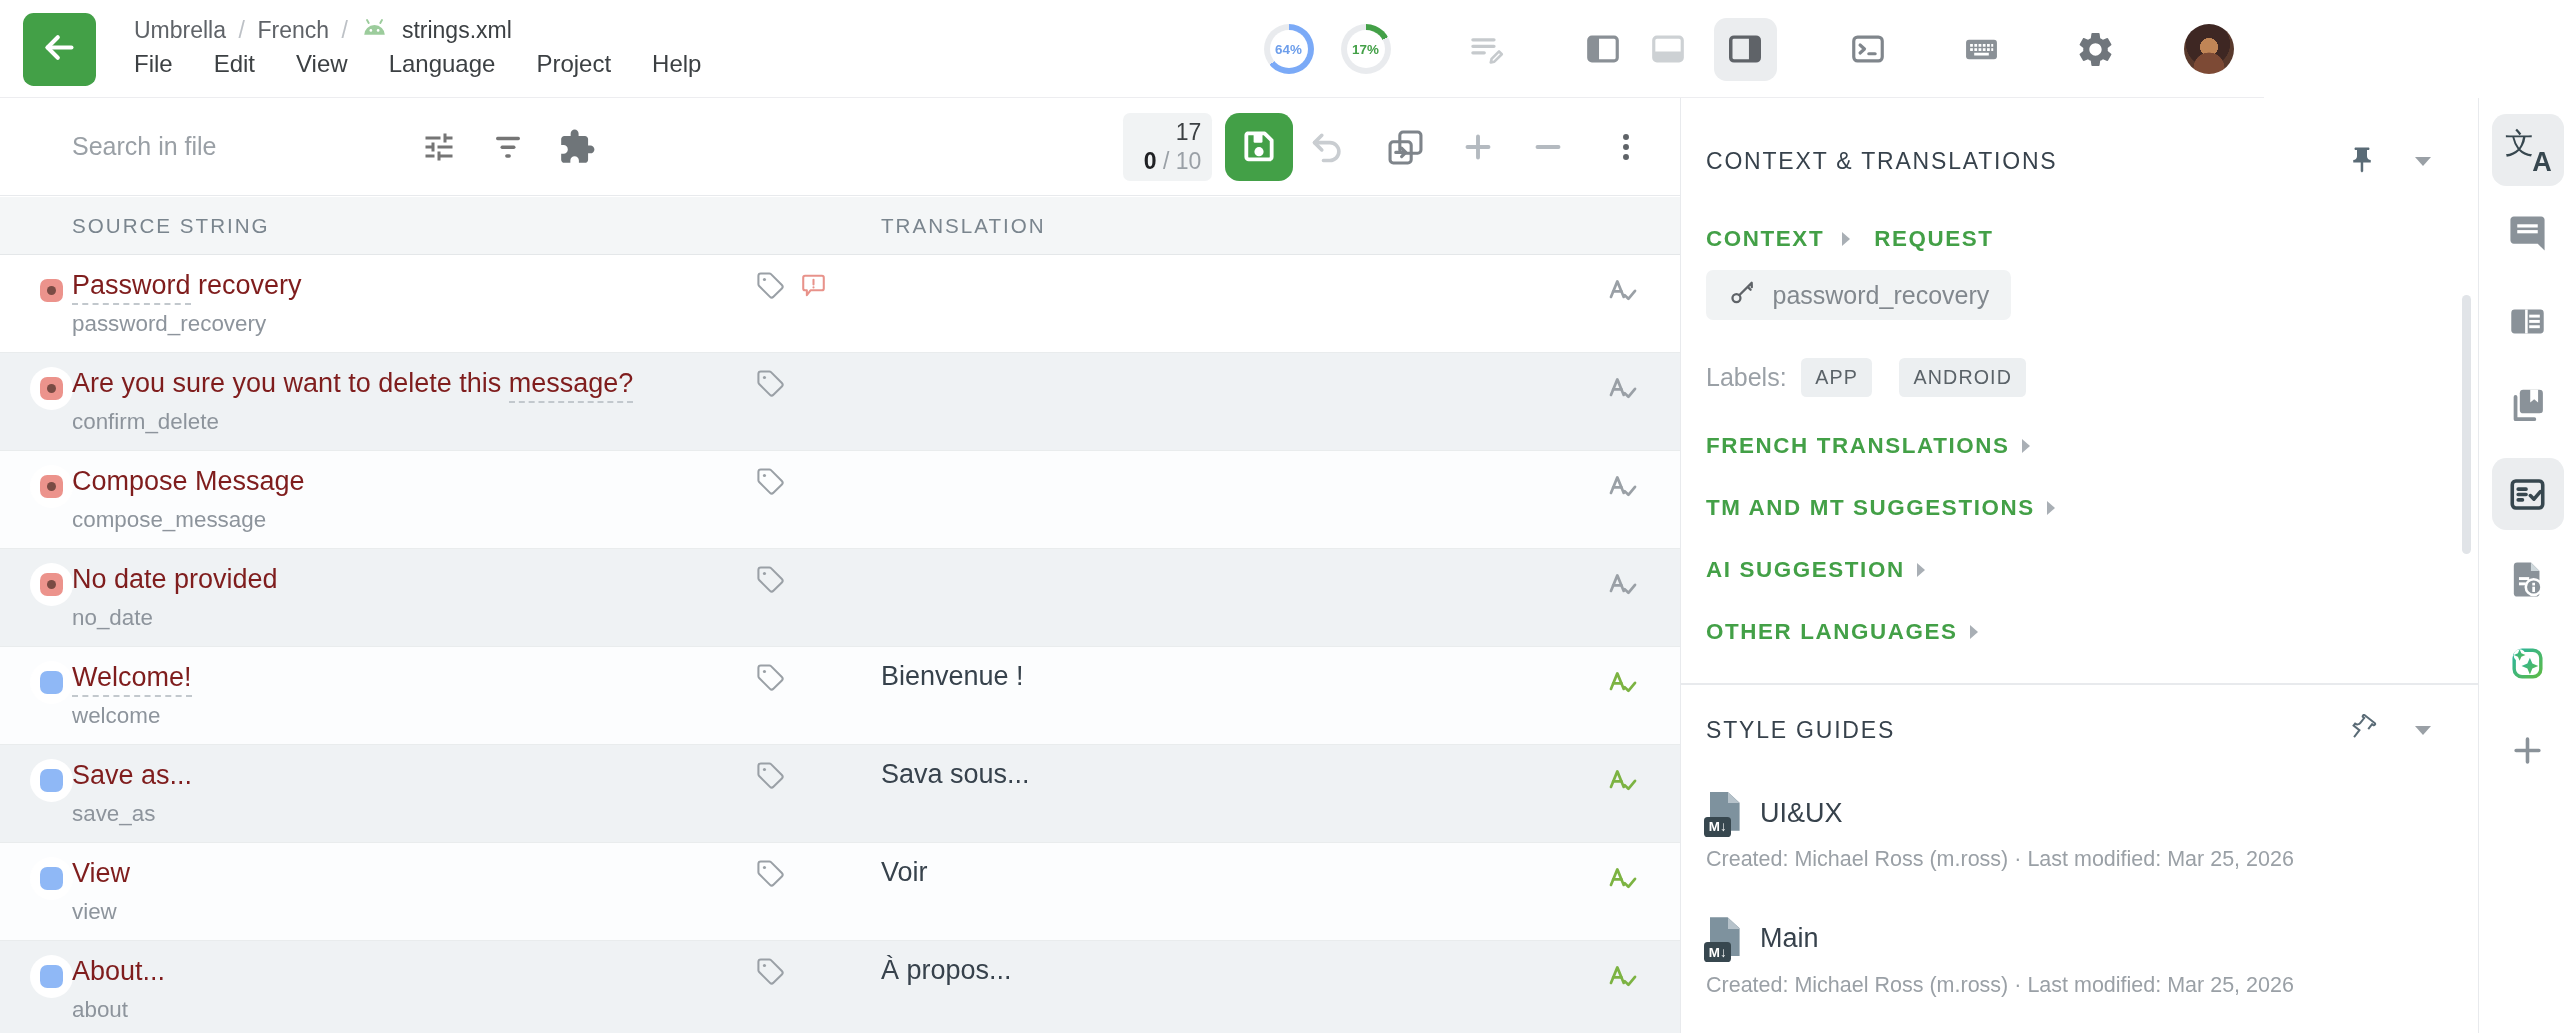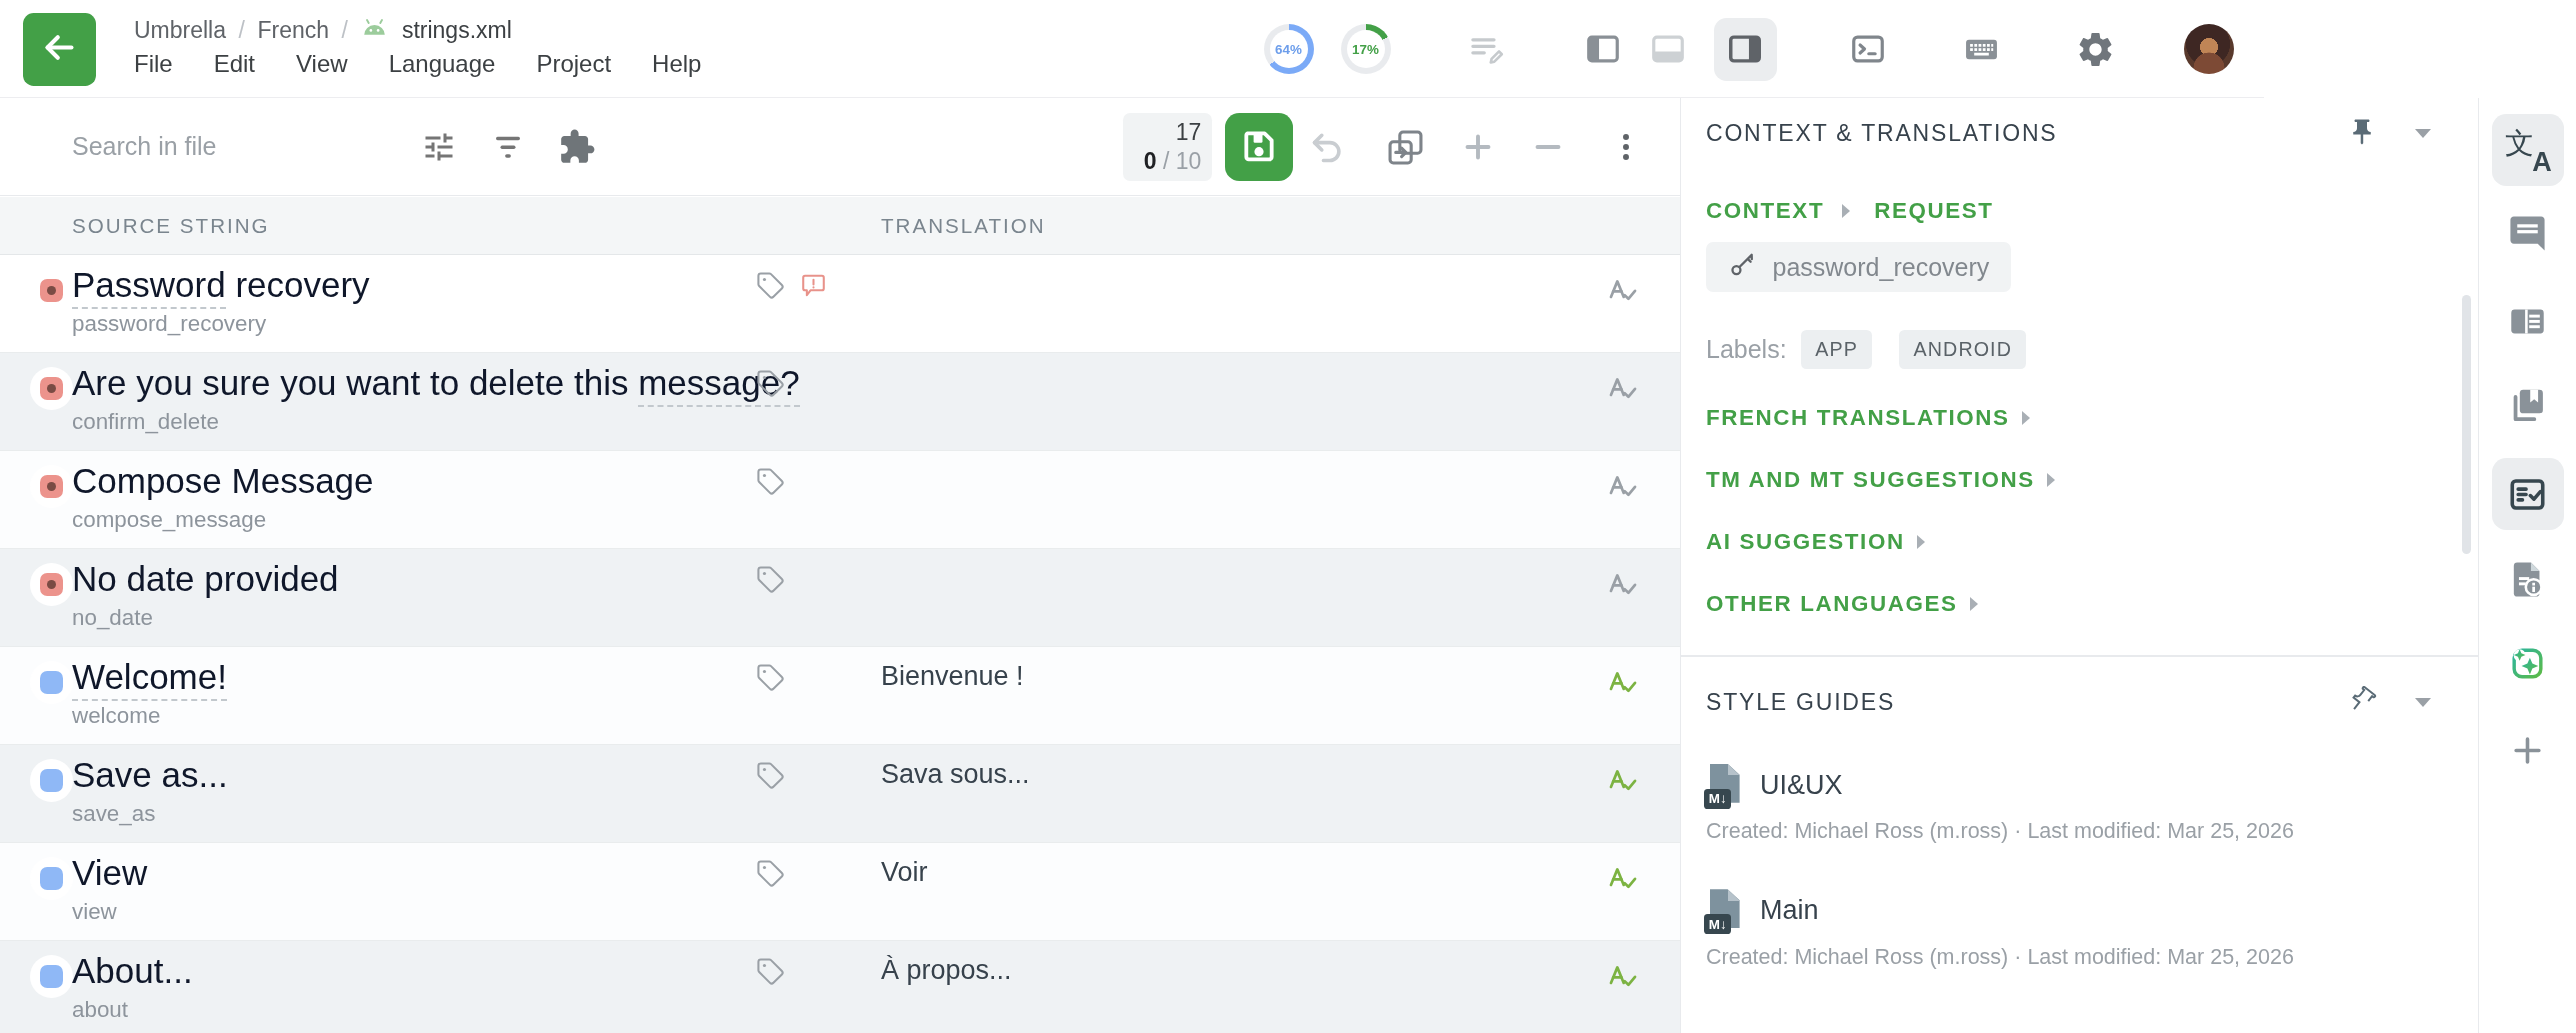--- a/index.html
+++ b/index.html
@@ -57,34 +57,34 @@
   #rows { position:absolute; left:0; top:255px; width:1680px; height:779px; overflow:hidden; }
   .row { position:relative; width:1680px; height:98px; border-bottom:0.9px solid #e9eced; cursor:pointer; }
   .halo { position:absolute; left:30px; top:14.3px; width:43px; height:43px; border-radius:50%;
     background:#fff; display:flex; align-items:center; justify-content:center; }
   .bullet { width:23px; height:23px; border-radius:7.2px; position:relative; }
   .bullet.red { background:#EC938C; }
   .bullet.red::after { content:""; position:absolute; left:7.2px; top:7.2px; width:9px; height:9px;
     border-radius:50%; background:#7A4B44; }
   .bullet.blue { background:#8FB8F6; }
   .src { position:absolute; left:72px; top:10.7px; }
-  .srctext { font-size:35px; line-height:38px; color:#0f172a; }
+  .srctext { font-size:27px; line-height:38px; color:#7f1d1d; }
   .srctext .u { border-bottom:2.7px dashed #c2c8cd; padding-bottom:3.6px; }
   .key { margin-top:7.2px; font-size:22.4px; color:#8d949c; }
   .tagic { position:absolute; left:756px; top:16px; }
   .warnic { position:absolute; left:799px; top:16px; }
   .trans { position:absolute; left:881px; top:14.3px; font-size:27px; color:#37424C; }
   .spell { position:absolute; left:1606px; top:19.7px; }
   .spell.ok { color:#7CB342; }
   .spell.off { color:#9aa0a6; }
 
   
   #panel { position:absolute; left:1680px; top:98px; width:798px; height:936px; background:#fff;
     border-left:0.9px solid #e8eaed; padding-left:25px; }
-  .ptitle-row { margin-top:19px; display:flex; align-items:center; padding-right:47px; }
+  .ptitle-row { margin-top:47px; display:flex; align-items:center; padding-right:47px; }
   .ptitle { flex:1; font-size:23px; letter-spacing:1.8px; color:#37424C; }
   .caret { width:0; height:0; border-left:8px solid transparent; border-right:8px solid transparent;
     border-top:9.8px solid #9aa0a6; margin-left:38px; cursor:pointer; }
   #ptabs { margin-top:48px; display:flex; align-items:center; gap:18px; }
   .ptab { font-size:22.4px; font-weight:bold; letter-spacing:1.6px; color:#43A047; cursor:pointer; }
   .sarrow { width:0; height:0; border-top:7.2px solid transparent; border-bottom:7.2px solid transparent;
     border-left:8px solid #a9afb5; }
   #key-pill { margin-top:18px; display:inline-flex; align-items:center; gap:16px; height:50px;
     padding:0 21.5px; background:#f1f3f4; border-radius:7.2px; font-size:25px; color:#82888e; cursor:default; }
   #plabels { margin-top:38px; display:flex; align-items:center; gap:14.3px; font-size:25px; color:#9aa0a6; }

